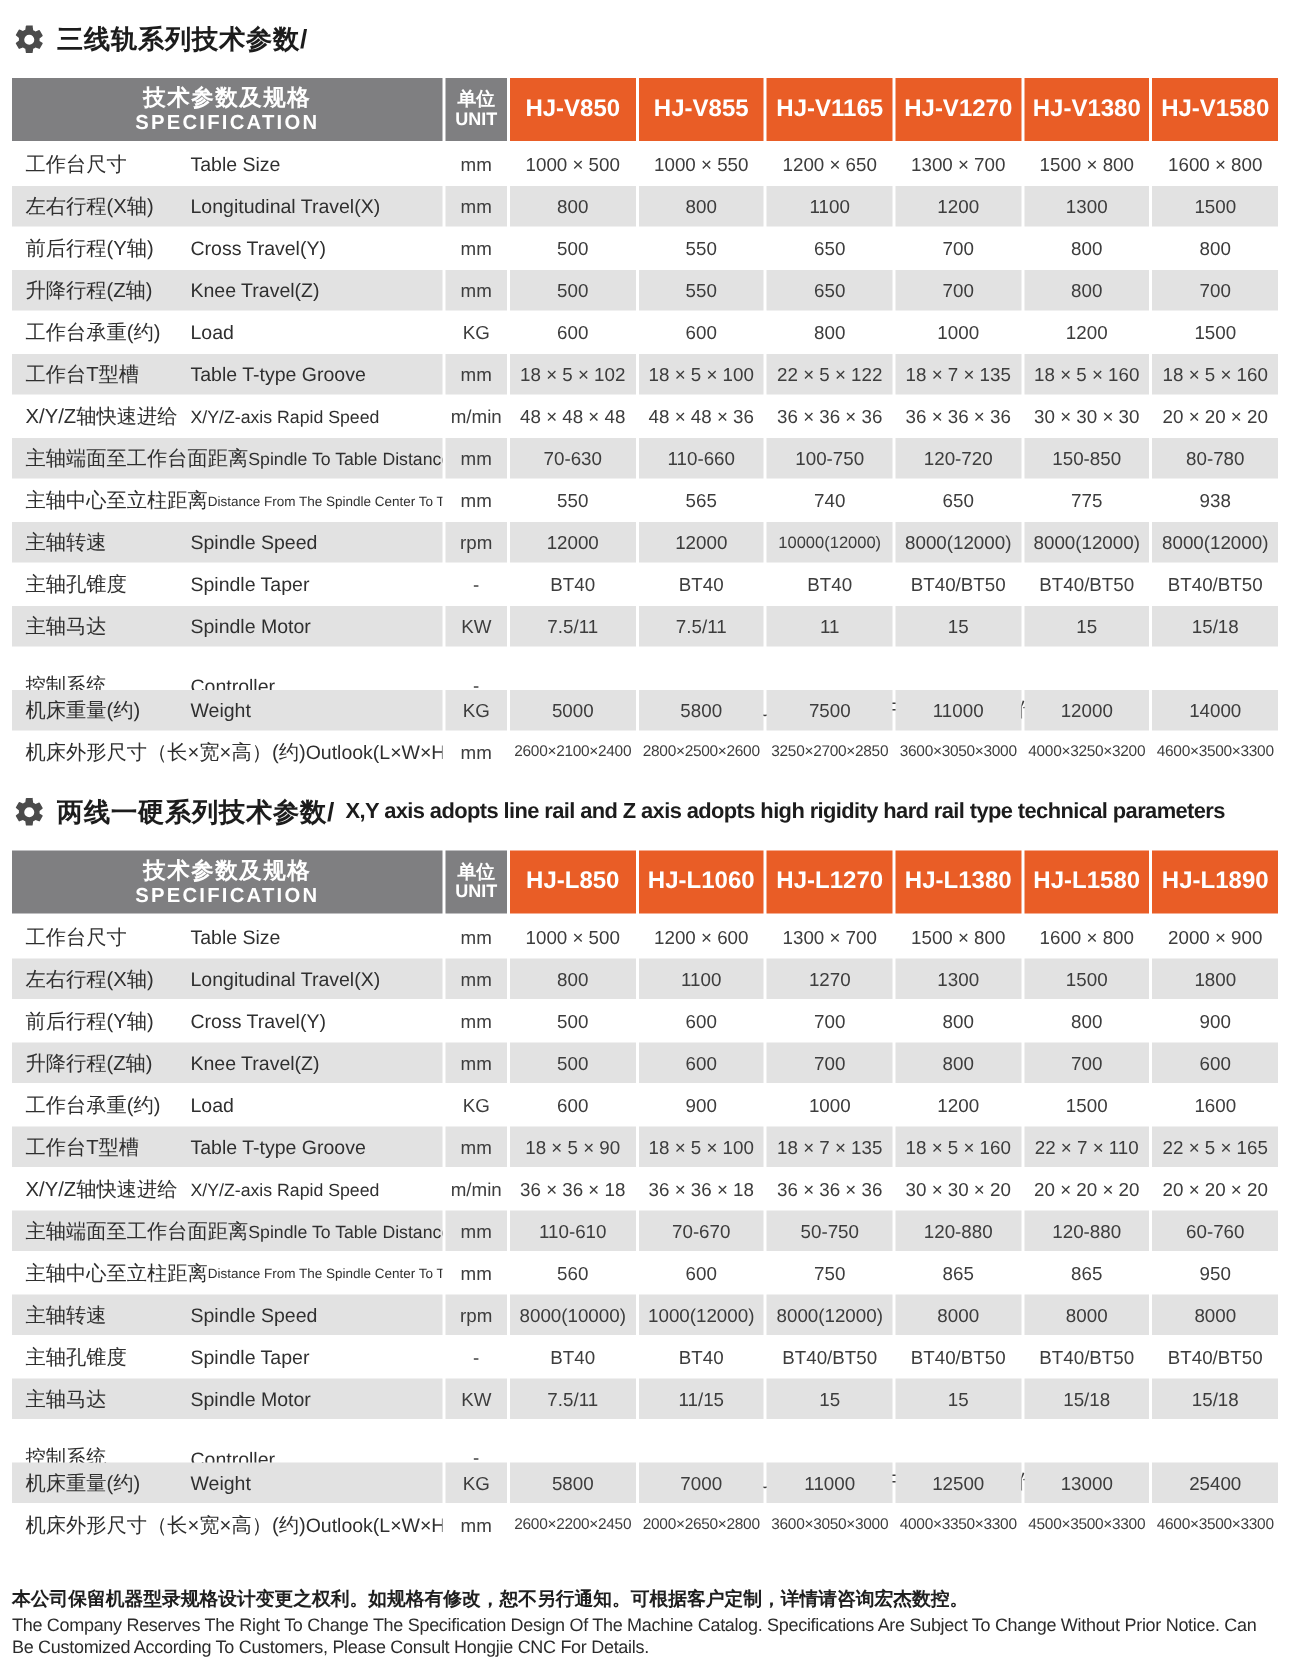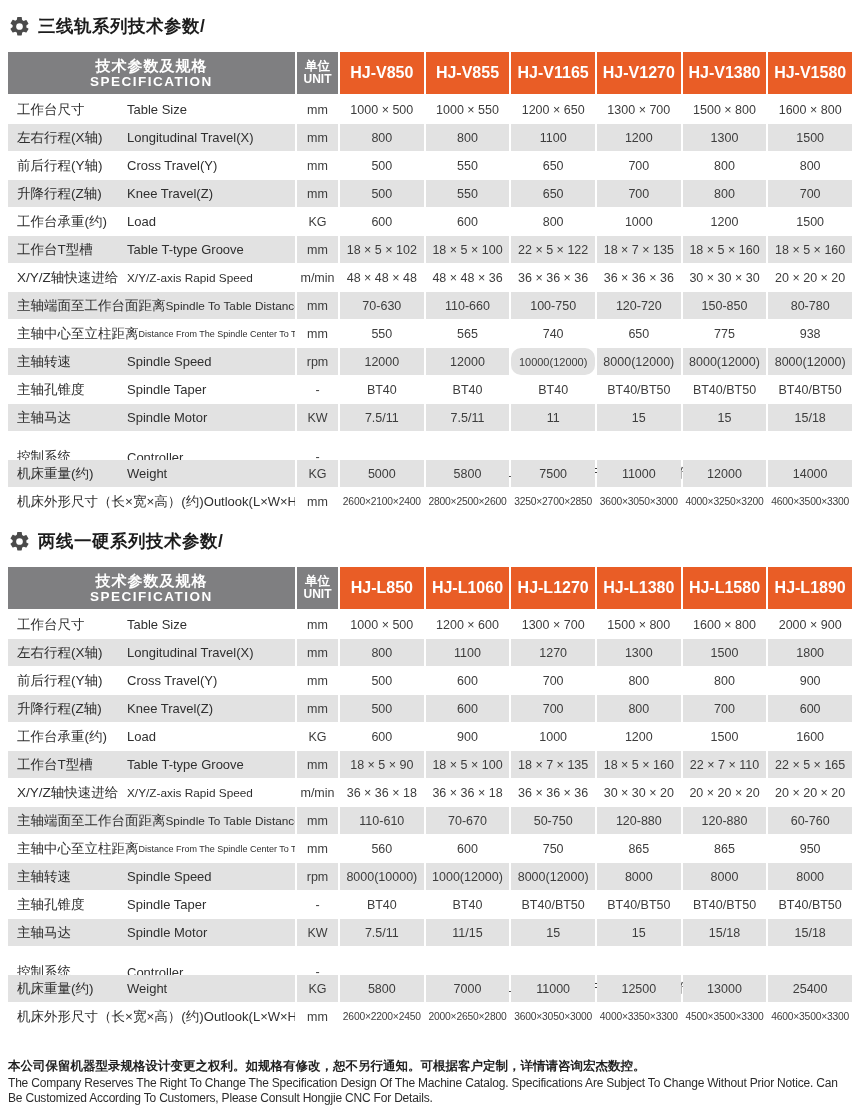--- a/index.html
+++ b/index.html
@@ -38,21 +38,21 @@
   .trow{height:27px;}
   .cell{background:#fff;display:flex;align-items:center;font-size:12.5px;color:#3d3d3d;}
   .trow.alt .cell{background:var(--rowAlt);}
   .cell.label{justify-content:flex-start;padding:0 4px 0 9px;overflow:hidden;align-items:center;}
   .cell.label .zh{min-width:110px;flex:0 0 auto;font-size:13.5px;color:#2f2f2f;white-space:nowrap;}
   .cell.label .en{font-size:13px;color:#2f2f2f;white-space:nowrap;}
   .cell.label .en.sm{font-size:11.8px;}
   .cell.label .en.xs{font-size:9px;}
   .cell.unit{justify-content:center;font-size:12.5px;padding:0 1px;white-space:nowrap;}
   .cell.val{justify-content:center;white-space:nowrap;}
-  .cell.val.t11{font-size:11px;border-radius:10px;}
+  .cell.val.t11{font-size:11px;}
   .cell.val.t10{font-size:10.3px;letter-spacing:-0.2px;}
   .cell.val.span6{grid-column:3 / span 6;font-size:13px;margin-top:32px;}
   
   .footer{margin-top:28px;}
   .f-zh{font-size:12.5px;font-weight:bold;color:#1f1f1f;line-height:1.35;}
   .f-en{font-size:12px;color:#2c2c2c;line-height:1.22;margin-top:1px;letter-spacing:-0.2px;}
   .bottom-strip{
     margin-top:4px;height:7px;border-top:1px solid #ececec;
     background:repeating-linear-gradient(90deg,#f6f6f6 0 84px,#ddd 84px 86px);
     opacity:.8;
@@ -288,20 +288,21 @@
   </div>
 
   <div class="section2">
     <div class="sec-title">
       <span class="gear">
         <svg viewBox="0 0 24 24">
             <path d="M19.14,12.94a7.07,7.07,0,0,0,.06-.94,7.07,7.07,0,0,0-.06-.94l2.03-1.58a.5.5,0,0,0,.12-.64l-1.92-3.32a.5.5,0,0,0-.61-.22l-2.39.96a7.34,7.34,0,0,0-1.62-.94l-.36-2.54A.5.5,0,0,0,13.9,2H10.1a.5.5,0,0,0-.49.42L9.25,4.96a7.34,7.34,0,0,0-1.62.94l-2.39-.96a.5.5,0,0,0-.61.22L2.71,8.48a.5.5,0,0,0,.12.64l2.03,1.58a7.07,7.07,0,0,0-.06.94,7.07,7.07,0,0,0,.06.94L2.83,14.16a.5.5,0,0,0-.12.64l1.92,3.32a.5.5,0,0,0,.61.22l2.39-.96a7.34,7.34,0,0,0,1.62.94l.36,2.54a.5.5,0,0,0,.49.42h3.8a.5.5,0,0,0,.49-.42l.36-2.54a7.34,7.34,0,0,0,1.62-.94l2.39.96a.5.5,0,0,0,.61-.22l1.92-3.32a.5.5,0,0,0-.12-.64ZM12,15.5A3.5,3.5,0,1,1,15.5,12,3.5,3.5,0,0,1,12,15.5Z"></path>
           </svg>
       </span>
       <span class="t-zh">两线一硬系列技术参数/</span>
+      <span class="t-en condensed">X,Y axis adopts line rail and Z axis adopts high rigidity hard rail type technical parameters</span>
     </div>
 
     <div class="spec-table">
       <div class="thead">
         <div class="hcell hspec">
           <span class="l1">技术参数及规格</span>
           <span class="l2">SPECIFICATION</span>
         </div>
         <div class="hcell hunit">
           <span class="l1">单位</span>

